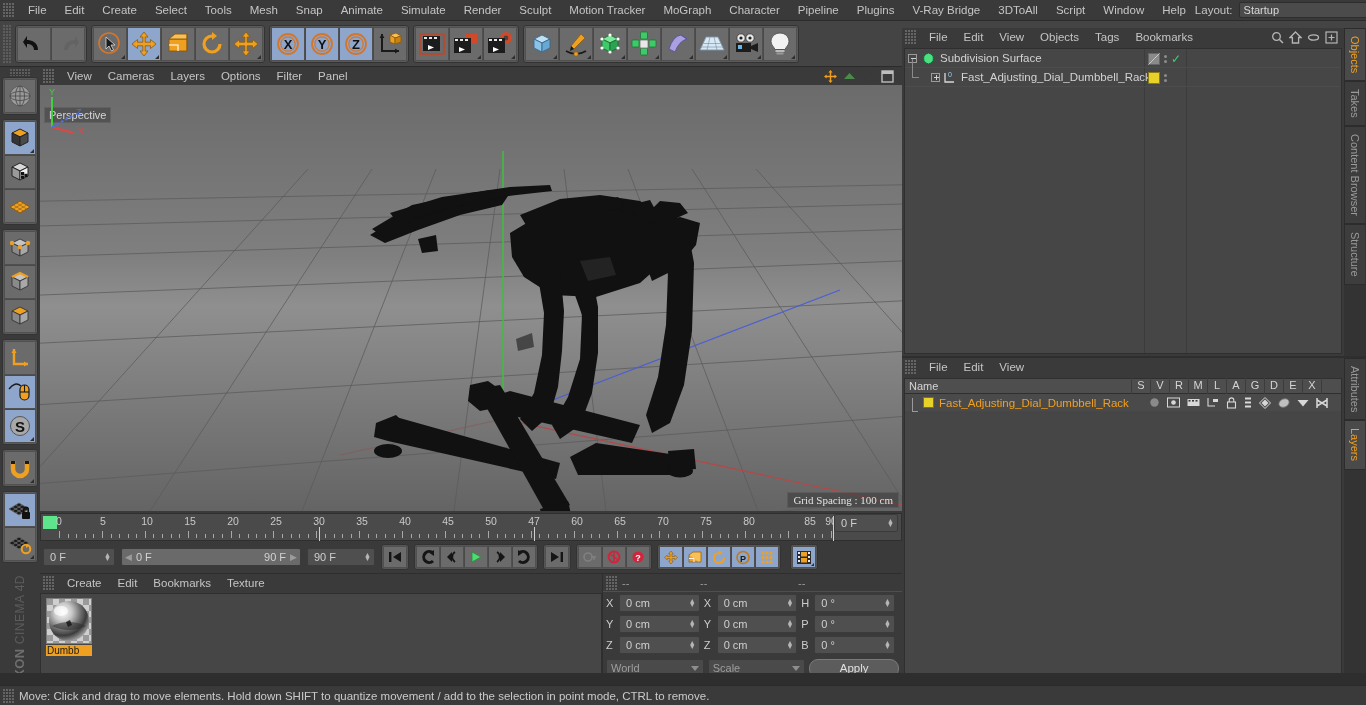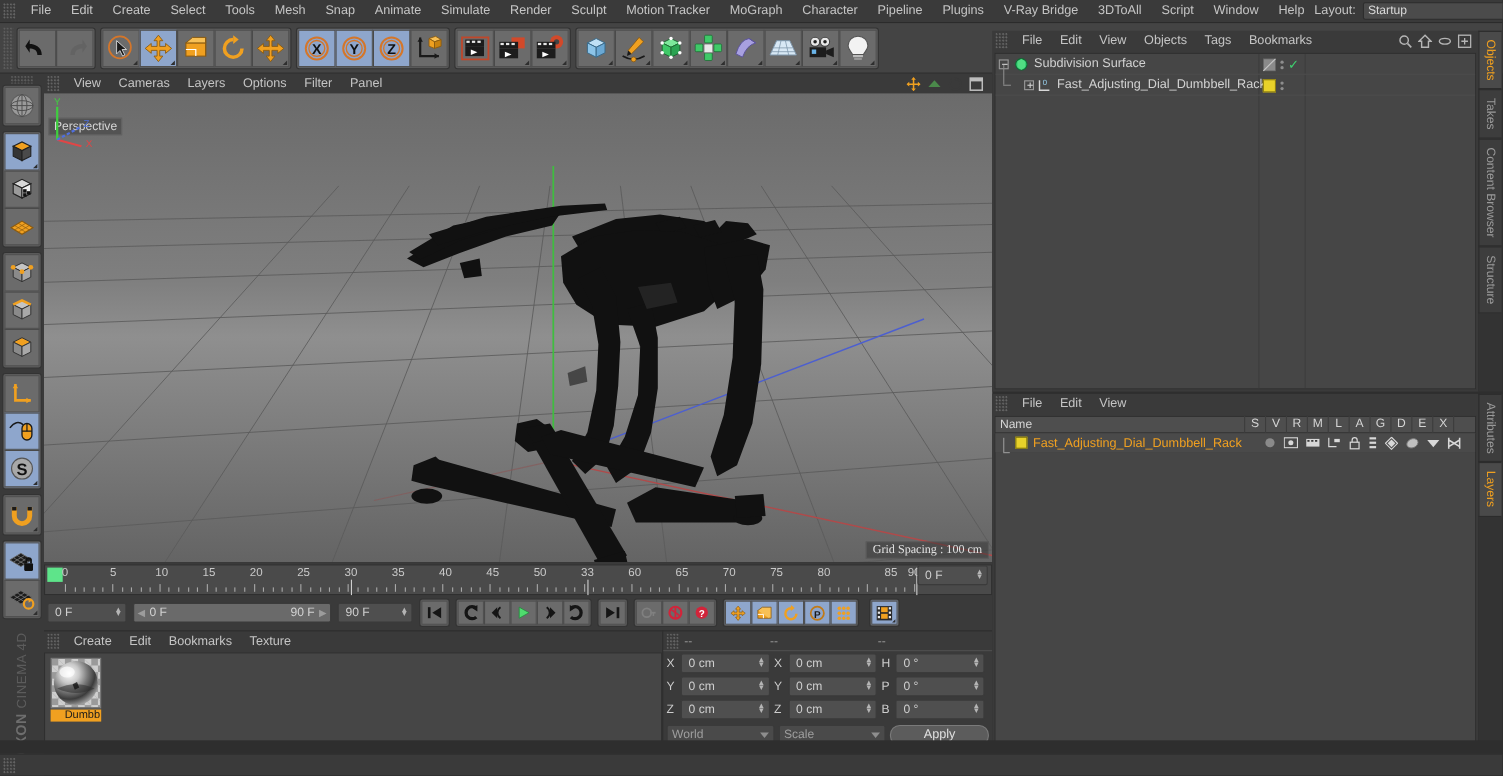--- a/index.html
+++ b/index.html
@@ -146,21 +146,21 @@
   .mat-thumb{
     width:46px;height:46px;border:1px solid #7d7d7d;
     background-image:
       linear-gradient(45deg,#cfcfcf 25%,transparent 25%,transparent 75%,#cfcfcf 75%),
       linear-gradient(45deg,#cfcfcf 25%,#9a9a9a 25%,#9a9a9a 75%,#cfcfcf 75%);
     background-size:12px 12px;background-position:0 0,6px 6px;
     display:flex;align-items:center;justify-content:center;
   }
   .mat-name{
     margin-top:1px;background:#f0a020;color:#1a1a1a;font-size:10px;
-    padding:0 1px;white-space:nowrap;overflow:hidden;width:46px;text-align:right;
+    padding:0 1px;white-space:nowrap;overflow:hidden;width:46px;
   }
 
   
   #coords{position:absolute;left:602px;top:573px;width:300px;height:112px;background:#3a3a3a;
     border-top:1px solid #2e2e2e;border-left:1px solid #2e2e2e;}
   #coords-head{height:18px;display:flex;align-items:center;font-size:11px;color:#9a9a9a;
     border-bottom:1px solid #4f4f4f;}
   #coords-head span{color:#9a9a9a;}
   .crow{display:flex;align-items:center;height:20px;margin:1px 3px 0 3px;}
   .clab{width:13px;font-size:11px;color:#cdcdcd;text-align:left;}
@@ -744,21 +744,21 @@
       <div class="tick-lbl" style="left:62px;">5</div>
       <div class="tick-lbl" style="left:106px;">10</div>
       <div class="tick-lbl" style="left:149px;">15</div>
       <div class="tick-lbl" style="left:192px;">20</div>
       <div class="tick-lbl" style="left:235px;">25</div>
       <div class="tick-lbl" style="left:278px;">30</div>
       <div class="tick-lbl" style="left:321px;">35</div>
       <div class="tick-lbl" style="left:364px;">40</div>
       <div class="tick-lbl" style="left:407px;">45</div>
       <div class="tick-lbl" style="left:450px;">50</div>
-      <div class="tick-lbl" style="left:493px;">33</div>
+      <div class="tick-lbl" style="left:493px;">47</div>
       <div class="tick-lbl" style="left:536px;">60</div>
       <div class="tick-lbl" style="left:579px;">65</div>
       <div class="tick-lbl" style="left:622px;">70</div>
       <div class="tick-lbl" style="left:665px;">75</div>
       <div class="tick-lbl" style="left:708px;">80</div>
       <div class="tick-lbl" style="left:769px;">85</div>
       <div class="tick-lbl" style="left:790px;">90</div>
       <div id="tl-ticks-small">
           <div class="tick" style="left: 18px; height: 7px;"></div>
           <div class="tick" style="left: 26.6px; height: 4px;"></div>
@@ -1288,15 +1288,16 @@
 
   <div class="vtabs" id="vtabs-bottom">
     <div class="vtab">Attributes</div>
     <div class="vtab active">Layers</div>
   </div>
 
   <div id="bottom-strip"></div>
 
   <div id="statusbar">
     <div class="grip"></div>
+    <div id="status-text">Move: Click and drag to move elements. Hold down SHIFT to quantize movement / add to the selection in point mode, CTRL to remove.</div>
   </div>
 
 </div>
 
 </body></html>

